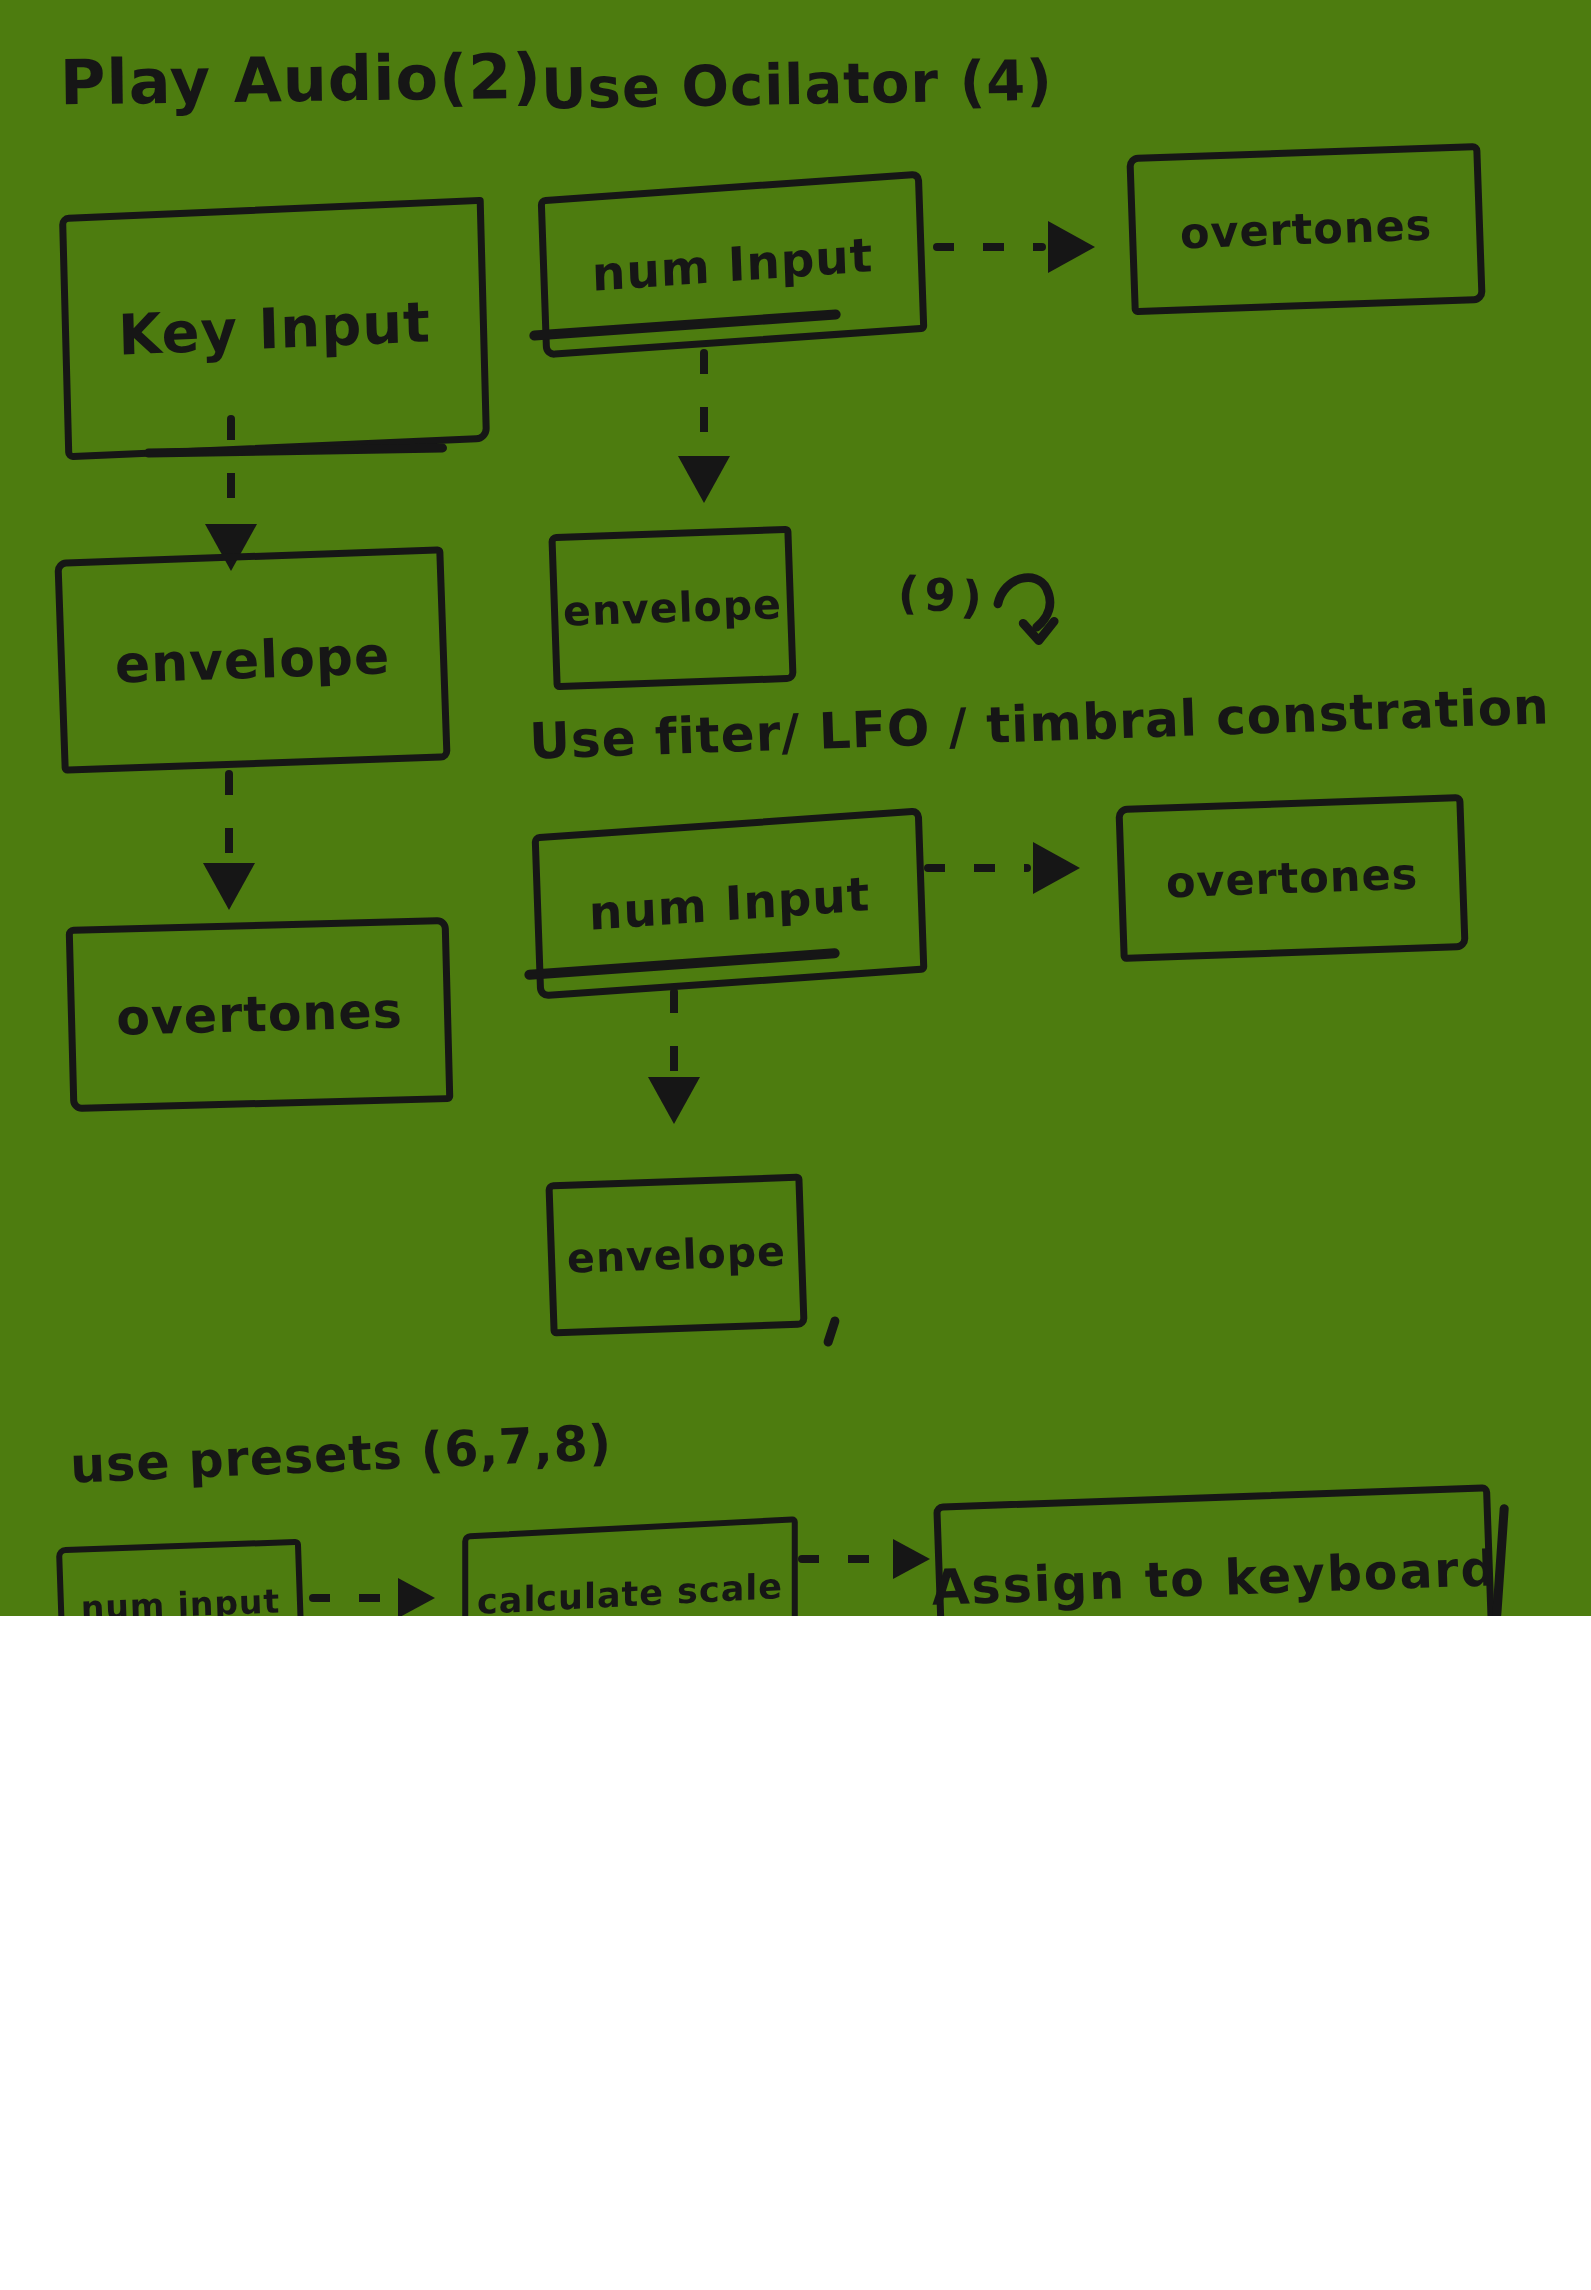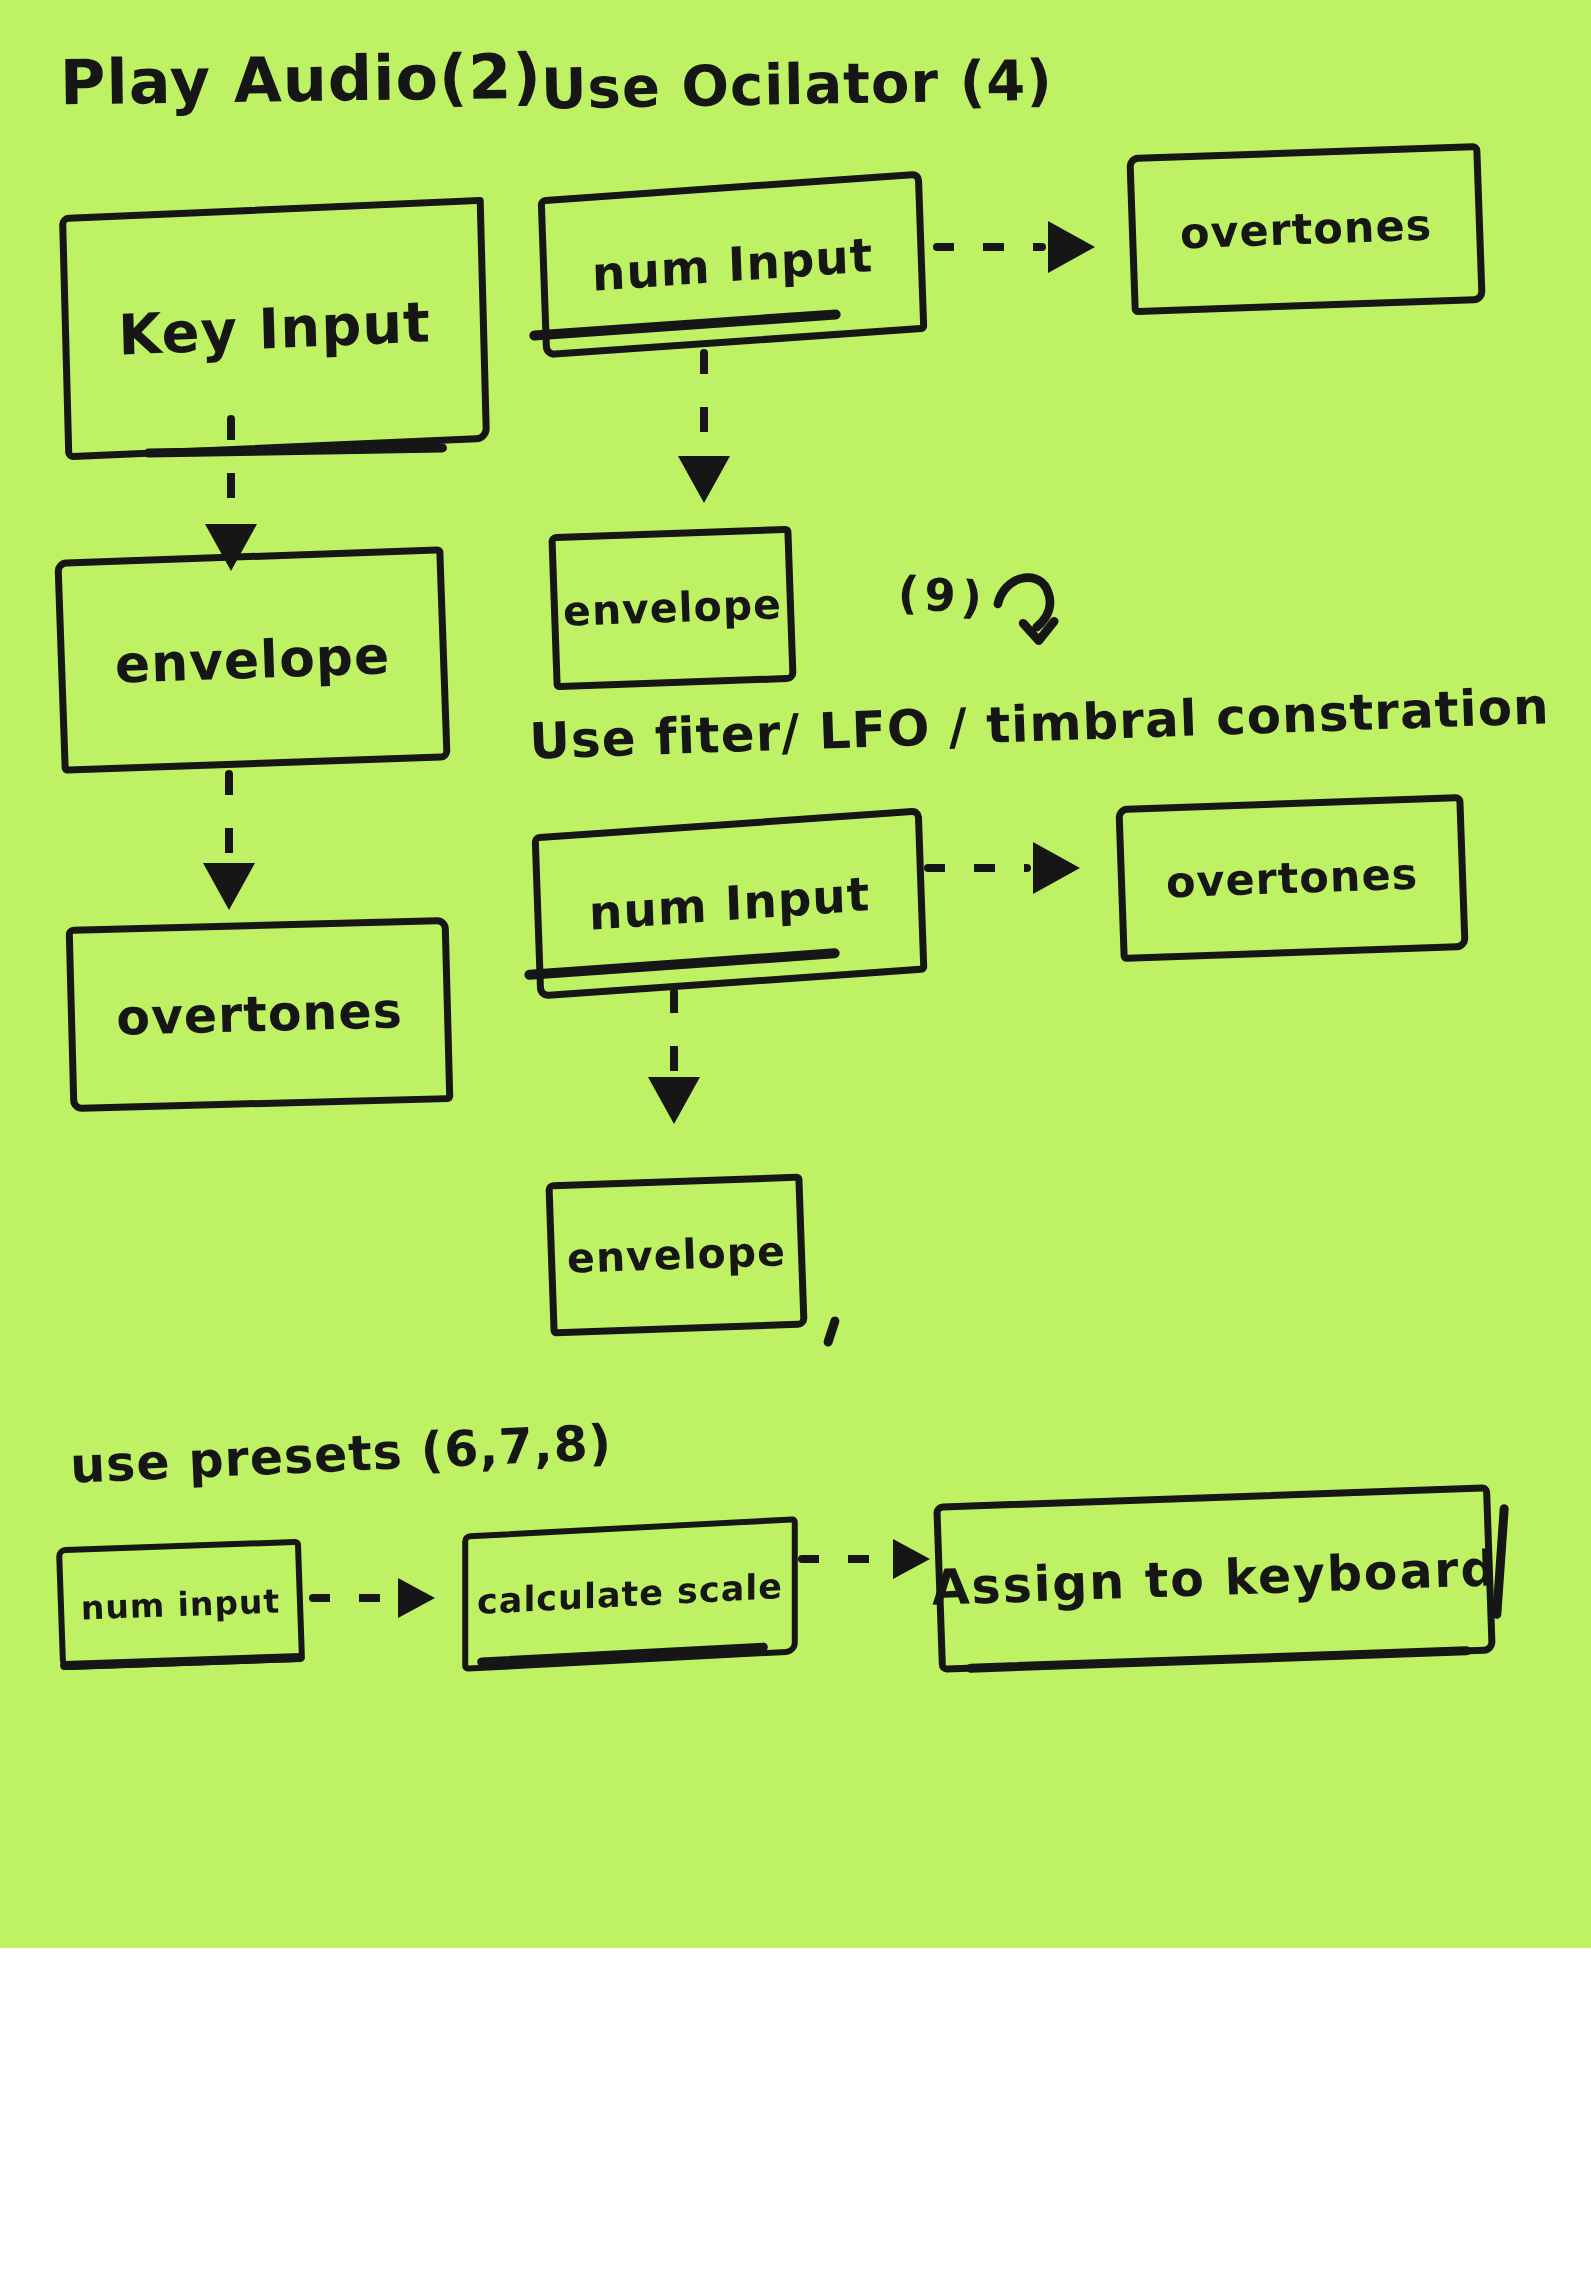--- a/index.html
+++ b/index.html
@@ -1,18 +1,18 @@
 <!DOCTYPE html>
 <html><head>
 <meta charset="utf-8">
 <style>
   :root { --ink: #161616; }
   html,body { margin:0; padding:0; background:#fff; }
   .page {
-    position:relative; width:1591px; height:1948px; background:#bef264;
+    position:relative; width:1591px; height:1616px; background:#4d7c0f;
     font-family:"DejaVu Sans", sans-serif; color:var(--ink); overflow:hidden;
   }
   .title { position:absolute; font-weight:700; white-space:nowrap; letter-spacing:1px; }
   .t-play    { left:60px;  top:43px;   font-size:62px; transform:rotate(-0.8deg); }
   .t-osc     { left:541px; top:52px;   font-size:56px; transform:rotate(-1deg); }
   .t-filter  { left:529px; top:695px;  font-size:50px; transform:rotate(-2deg); }
   .t-presets { left:70px;  top:1426px; font-size:49px; transform:rotate(-2.5deg); }
 
   .box {
     position:absolute; border:7.8px solid var(--ink); background:transparent;

